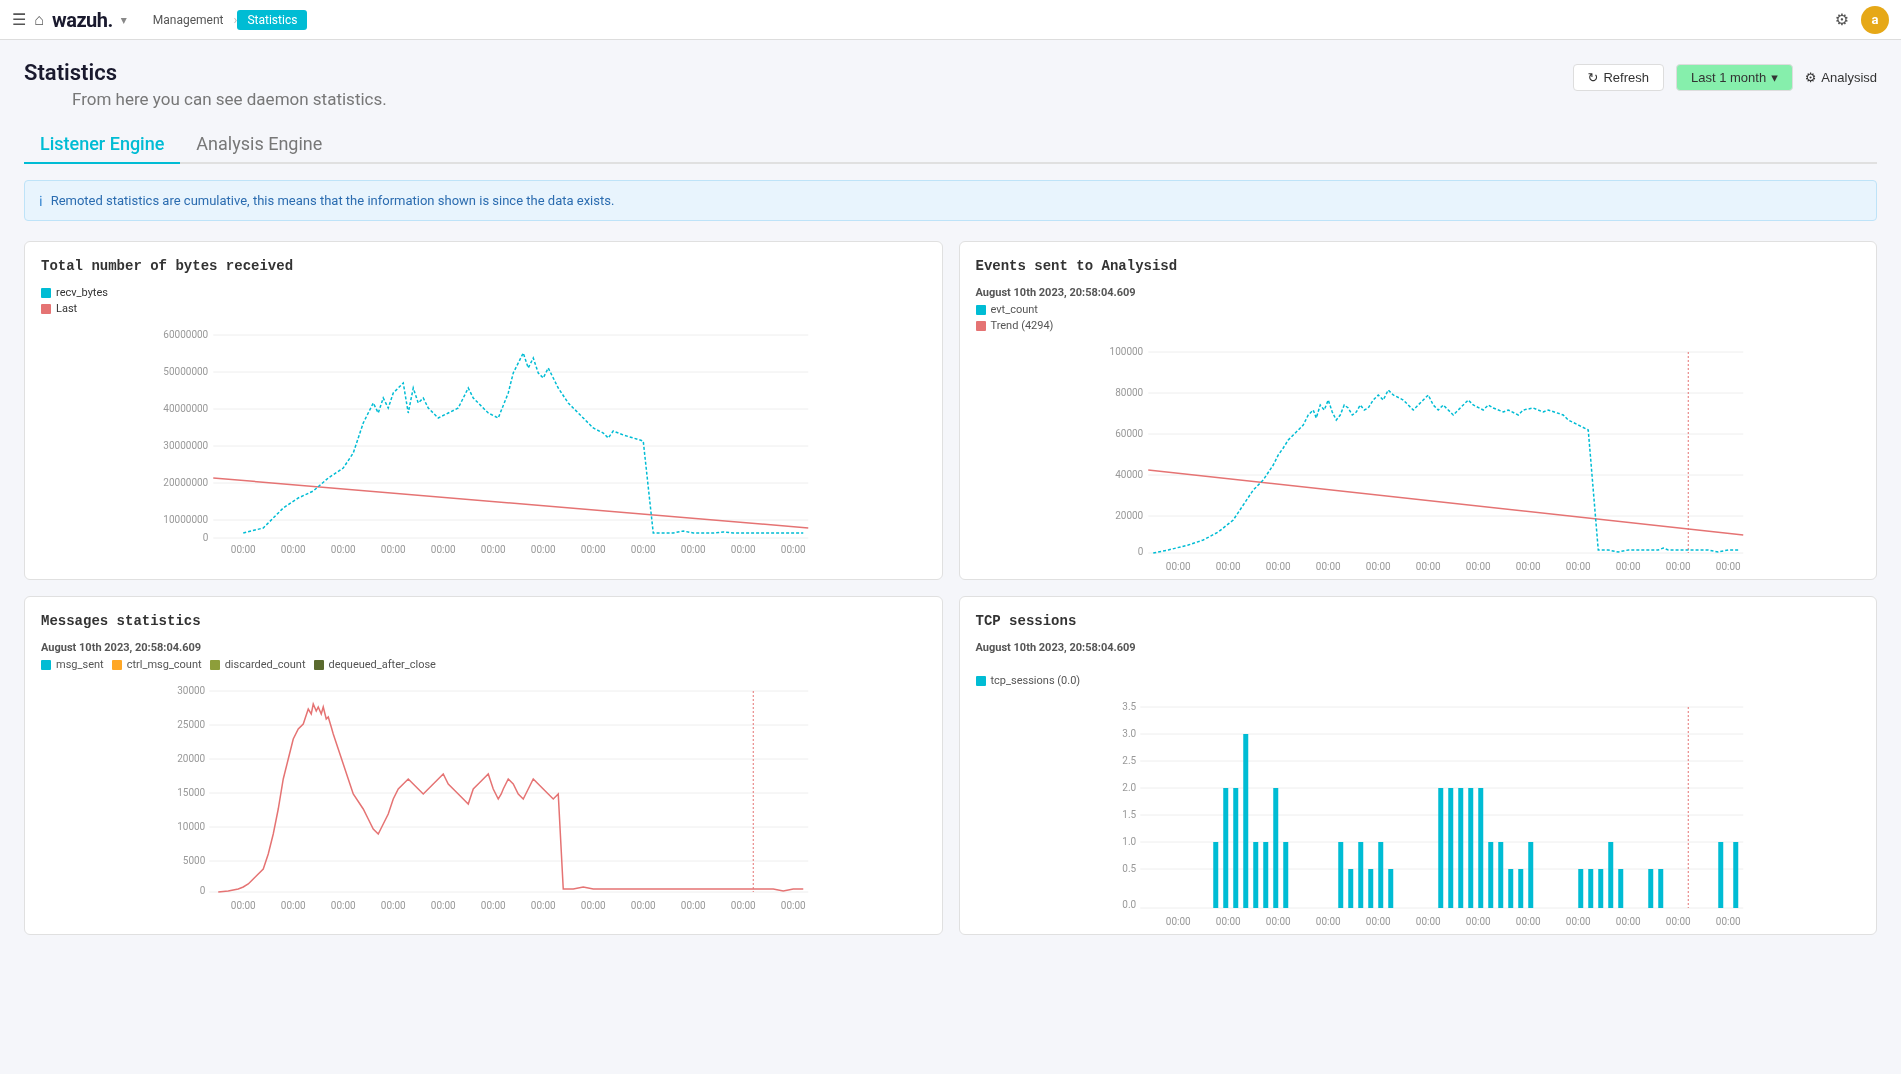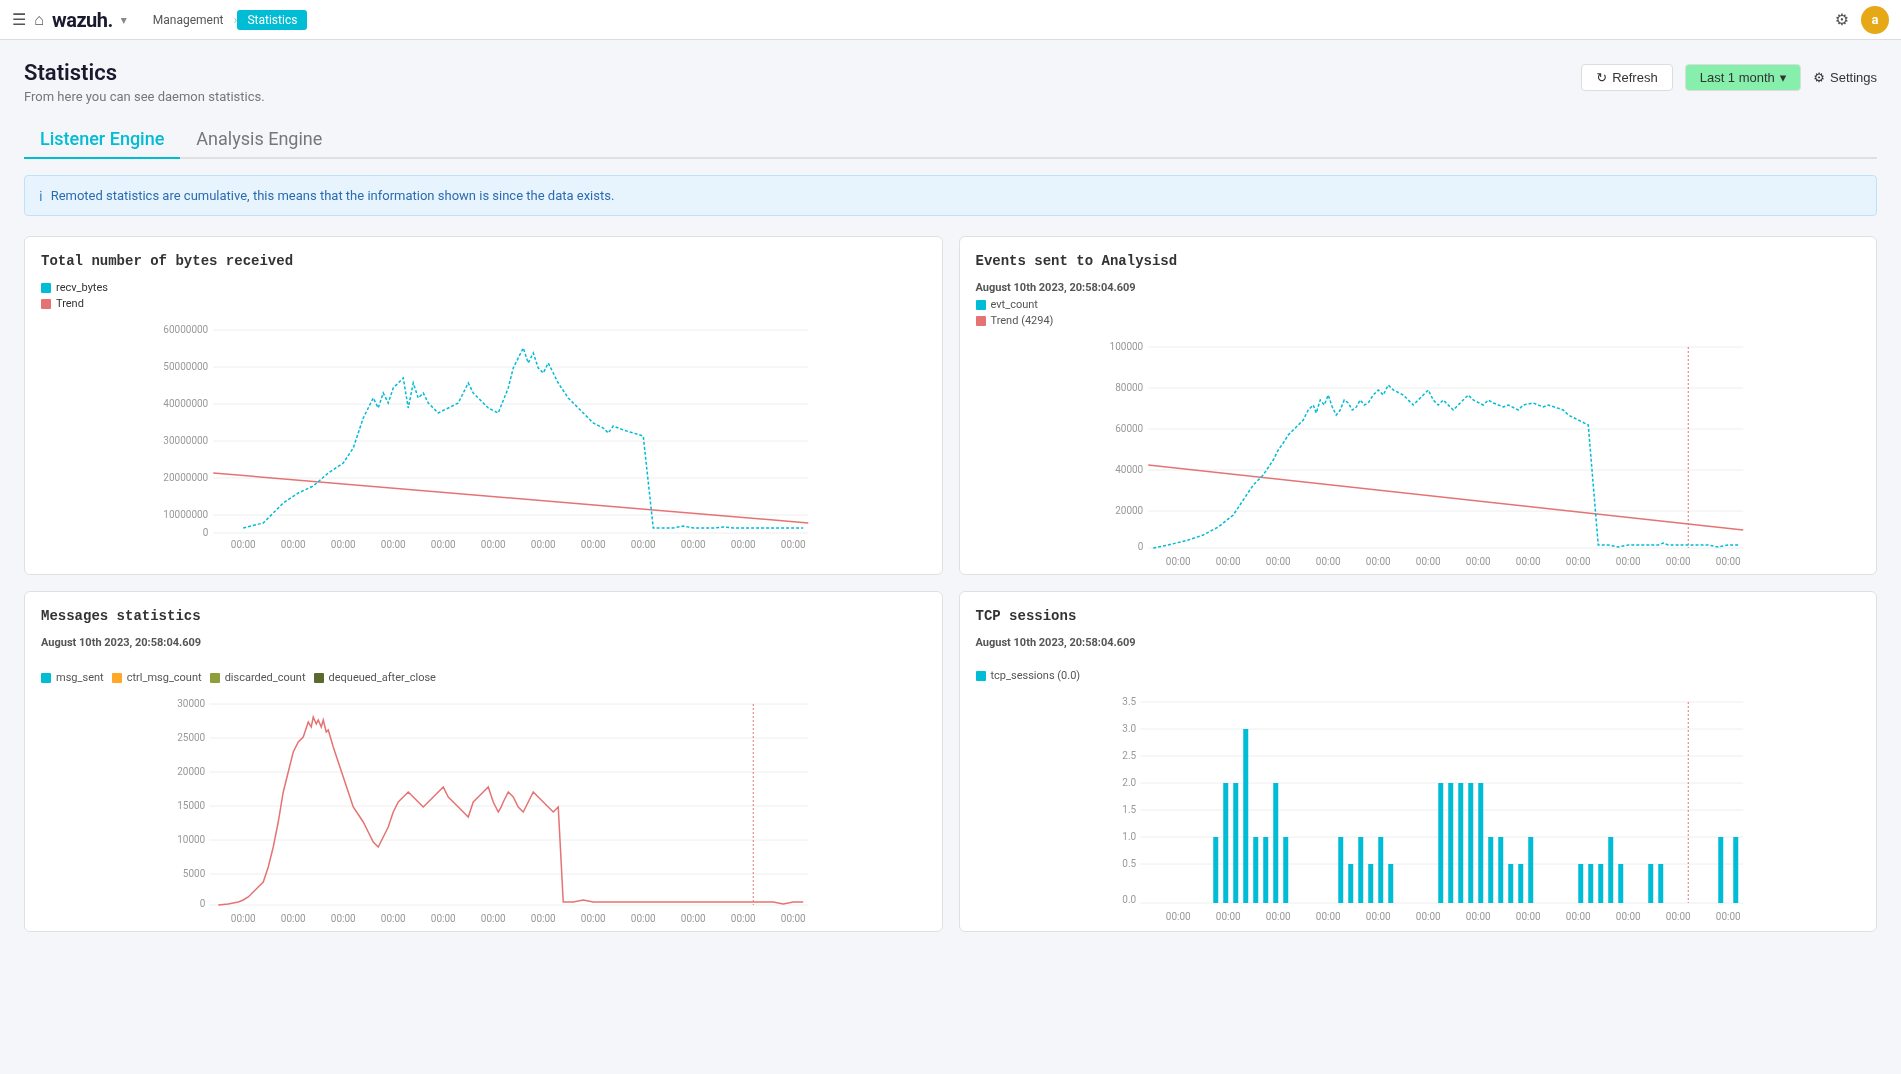--- a/index.html
+++ b/index.html
@@ -55,21 +55,21 @@
     }
 
     .page-header {
       display: flex;
       align-items: flex-start;
       justify-content: space-between;
       margin-bottom: 16px;
     }
     .page-title-section {}
     .page-title { font-size: 22px; font-weight: 600; color: #1a1a2e; margin-bottom: 4px; }
-    .page-subtitle { font-size: 13px; color: #777; }
+    .page-subtitle { font-size: 17px; color: #777; margin-left: 48px; }
 
     .page-actions { display: flex; align-items: center; gap: 12px; margin-top: 4px; }
     .btn-refresh {
       display: flex; align-items: center; gap: 5px;
       border: 1px solid #ddd; background: #fff;
       padding: 5px 14px; border-radius: 4px;
       font-size: 13px; cursor: pointer; color: #333;
     }
     .btn-timerange {
       display: flex; gap: 5px;
@@ -167,21 +167,21 @@
       <button class="btn-refresh">
         <span>↻</span>
         <span>Refresh</span>
       </button>
       <button class="btn-timerange">
         <span>Last 1 month</span>
         <span>▾</span>
       </button>
       <button class="btn-settings">
         <span>⚙</span>
-        <span>Settings</span>
+        <span>Analysisd</span>
       </button>
     </div>
   </div>
 
   <div class="tabs">
     <div class="tab-item active">Listener Engine</div>
     <div class="tab-item">Analysis Engine</div>
   </div>
 
   <div class="info-banner">
@@ -193,21 +193,21 @@
 
     <div class="chart-card">
       <div class="chart-title">Total number of bytes received</div>
       <div class="chart-legend">
         <div class="legend-item">
           <div class="legend-dot teal"></div>
           <span>recv_bytes</span>
         </div>
         <div class="legend-item">
           <div class="legend-dot red"></div>
-          <span>Trend</span>
+          <span>Last</span>
         </div>
       </div>
       <svg width="100%" height="220" viewBox="0 0 660 220">
 
         <text x="55" y="15" class="axis-label" text-anchor="end">60000000</text>
         <text x="55" y="52" class="axis-label" text-anchor="end">50000000</text>
         <text x="55" y="89" class="axis-label" text-anchor="end">40000000</text>
         <text x="55" y="126" class="axis-label" text-anchor="end">30000000</text>
         <text x="55" y="163" class="axis-label" text-anchor="end">20000000</text>
         <text x="55" y="200" class="axis-label" text-anchor="end">10000000</text>
@@ -311,21 +311,21 @@
         <text x="540" y="230" class="axis-label" text-anchor="middle">00:00</text>
         <text x="590" y="230" class="axis-label" text-anchor="middle">00:00</text>
         <text x="640" y="230" class="axis-label" text-anchor="middle">00:00</text>
       </svg>
     </div>
 
     <div class="chart-card">
       <div class="chart-title">Messages statistics</div>
       <div style="font-size:11px; margin-bottom:6px; color:#555;">
         <strong>August 10th 2023, 20:58:04.609</strong>
-        <div class="chart-legend" style="margin-top:22px; flex-direction: row; flex-wrap: wrap; gap: 8px;">
+        <div class="chart-legend" style="margin-top:4px; flex-direction: row; flex-wrap: wrap; gap: 8px;">
           <div class="legend-item">
             <div class="legend-dot teal"></div>
             <span>msg_sent</span>
           </div>
           <div class="legend-item">
             <div class="legend-dot orange"></div>
             <span>ctrl_msg_count</span>
           </div>
           <div class="legend-item">
             <div class="legend-dot olive"></div>

